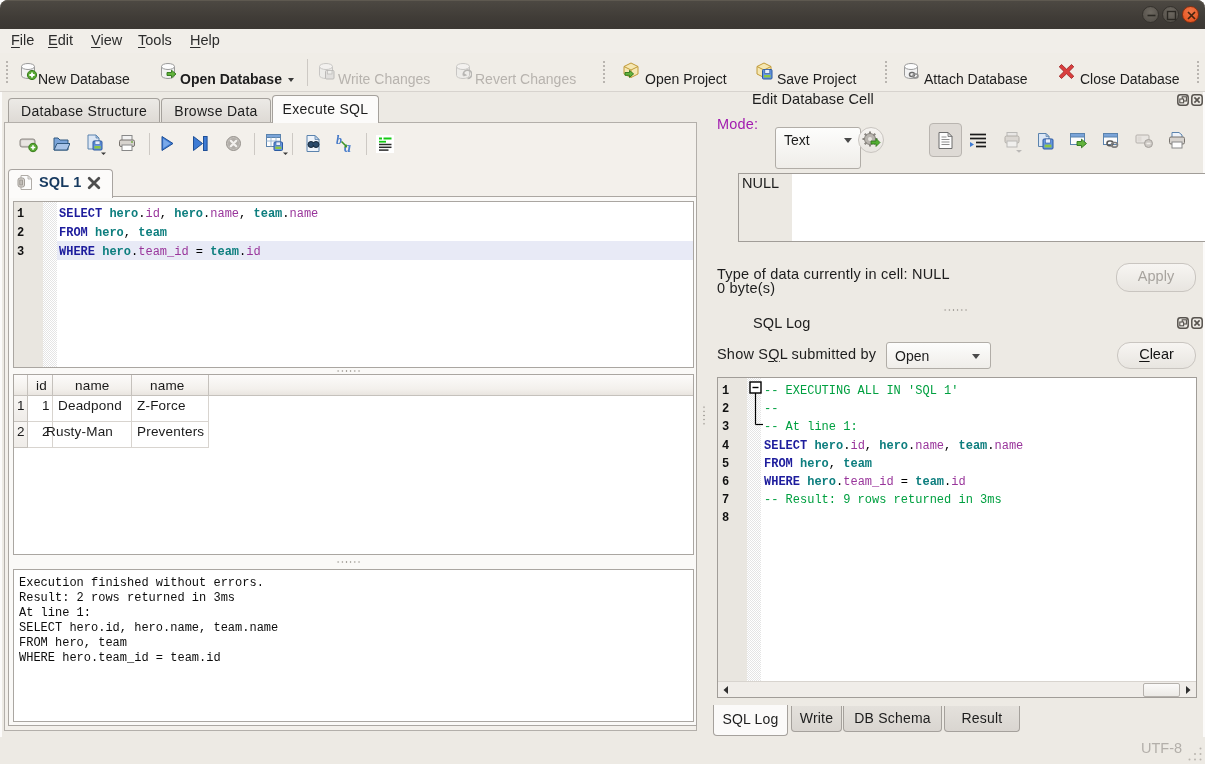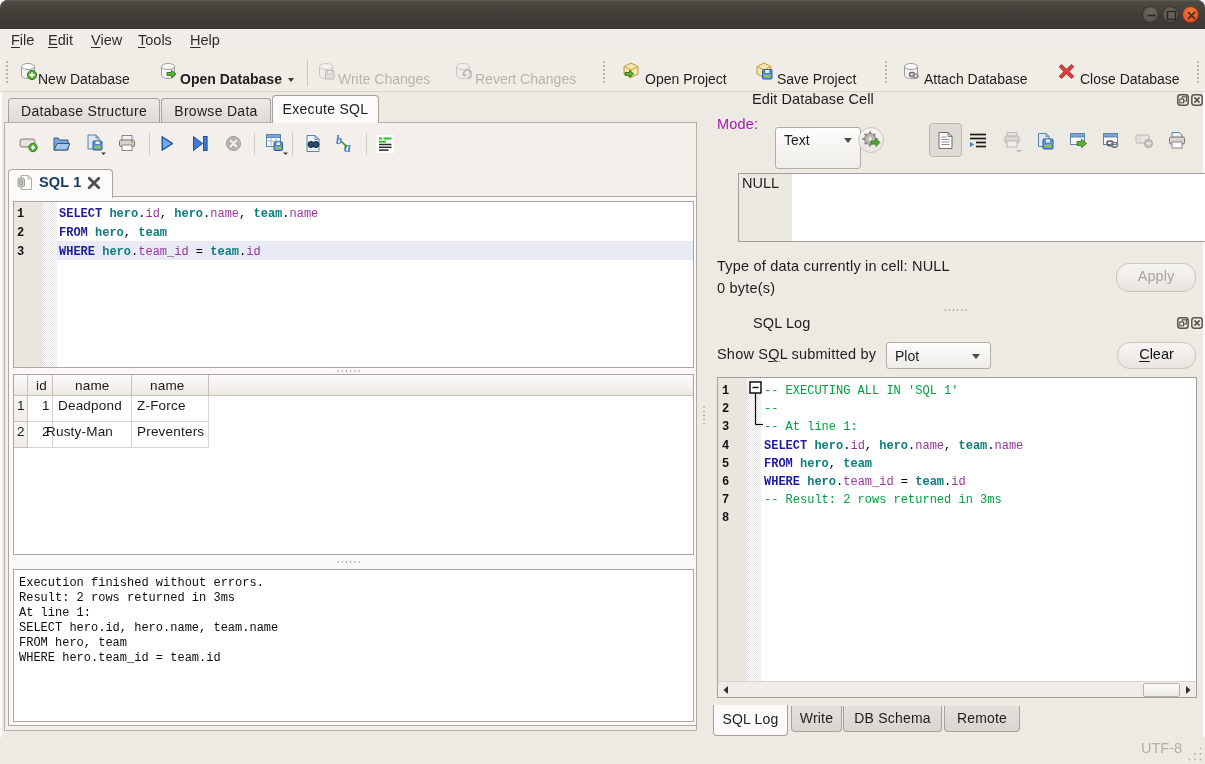--- a/index.html
+++ b/index.html
@@ -432,21 +432,21 @@
     <rect x="1.5" y="6" width="15" height="7" rx="1.5" fill="#d7d3ce" stroke="#77736e"></rect>
     <rect x="4" y="11" width="10" height="6" fill="#fdfdfd" stroke="#888"></rect>
   </svg>
   </div>
 
   <div class="abs" style="left:726px; top:173px; width:471px; height:69px; background:#fff; border:1px solid #a19d98;margin-left:12px;">
     <div class="abs" style="left:0; top:0; width:53px; height:67px; background:#ece9e3;"></div>
     <div class="abs" style="left:3px; top:1px; font-size:14.5px; color:#1e1e1e;">NULL</div>
   </div>
 
-  <div class="abs" style="left:717px; top:258px; font-size:14.5px; letter-spacing:0.2px; color:#1d1d1d;">Type of data currently in cell: NULL</div>
+  <div class="abs" style="left:717px; top:266px; font-size:14.5px; letter-spacing:0.2px; color:#1d1d1d;">Type of data currently in cell: NULL</div>
   <div class="abs" style="left:717px; top:280px; font-size:14.5px; letter-spacing:0.2px; color:#1d1d1d;">0 byte(s)</div>
   <div class="btn" style="left:1116px; top:263px; width:80px; height:29px;">
     <div style="text-align:center; margin-top:4px; font-size:14.5px; color:#a7a39e;">Apply</div>
   </div>
   <div class="splitdots" style="left:942px; top:309px;"></div>
 </div>
 
 <div id="dock2">
   <div class="dtitle" style="left:713px; top:315px;">SQL Log</div>
   <svg class="abs" style="left:1177px; top:317px;" width="12" height="12" viewBox="0 0 12 12">
@@ -454,21 +454,21 @@
     <rect x="5.2" y="2.8" width="4.2" height="4.2" fill="none" stroke="#57534e" stroke-width="1.1"></rect>
     <rect x="2.8" y="5" width="3.8" height="3.8" fill="#f1eee9" stroke="#57534e" stroke-width="1.1"></rect>
   </svg>
   <svg class="abs" style="left:1191px; top:317px;" width="12" height="12" viewBox="0 0 12 12">
     <rect x="0.8" y="0.8" width="10.4" height="10.4" rx="2.6" fill="none" stroke="#57534e" stroke-width="1.5"></rect>
     <path d="M3.4 3.4 L8.6 8.6 M8.6 3.4 L3.4 8.6" stroke="#57534e" stroke-width="1.6"></path>
   </svg>
 
   <div class="abs" style="left:717px; top:346px; font-size:14.5px; letter-spacing:0.2px; color:#1d1d1d;">Show S<u style="text-underline-offset:2px;">Q</u>L submitted by</div>
   <div class="combo" style="left:886px; top:342px; width:105px; height:27px;">
-    <div class="ctext" style="top:5px;">Plot</div>
+    <div class="ctext" style="top:5px;">Open</div>
     <div class="cArrow" style="right:10px; top:11px;"></div>
   </div>
   <div class="btn" style="left:1117px; top:342px; width:79px; height:27px;">
     <div style="text-align:center; margin-top:3px; font-size:14.5px; color:#141414;"><u style="text-underline-offset:2px;">C</u>lear</div>
   </div>
 
   <div class="abs" style="left:717px; top:377px; width:480px; height:321px; background:#fff; border:1px solid #a19d98;">
     <div class="gutter" style="left:0; top:0; width:29px; height:303px;"></div>
     <div class="foldmargin" style="left:29px; top:0; width:14px; height:303px;"></div>
     <div class="lnum" style="left:4px; top:4px; line-height:18.2px;">1<br>2<br>3<br>4<br>5<br>6<br>7<br>8</div>
@@ -478,38 +478,38 @@
       <line x1="8.5" y1="46.5" x2="16" y2="46.5" stroke="#000" stroke-width="1.2"></line>
       <rect x="3" y="4" width="11" height="11" fill="#fff" stroke="#000" stroke-width="1.4"></rect>
       <line x1="5.5" y1="9.5" x2="11.5" y2="9.5" stroke="#000" stroke-width="1.4"></line>
     </svg>
     <div class="mono abs" style="left:46px; top:4px; line-height:18.2px;"><span class="cmt">-- EXECUTING ALL IN 'SQL 1'</span>
 <span class="cmt">--</span>
 <span class="cmt">-- At line 1:</span>
 <span class="kw">SELECT</span> <span class="tbl">hero</span>.<span class="idn">id</span>, <span class="tbl">hero</span>.<span class="idn">name</span>, <span class="tbl">team</span>.<span class="idn">name</span>
 <span class="kw">FROM</span> <span class="tbl">hero</span>, <span class="tbl">team</span>
 <span class="kw">WHERE</span> <span class="tbl">hero</span>.<span class="idn">team_id</span> = <span class="tbl">team</span>.<span class="idn">id</span>
-<span class="cmt">-- Result: 2 rows returned in 3ms</span></div>
+<span class="cmt">-- Result: 9 rows returned in 3ms</span></div>
 
     <div class="abs" style="left:0; top:303px; width:478px; height:16px; background:#f0ede9; border-top:1px solid #d8d4cf;">
       <div class="abs" style="left:425px; top:1px; width:37px; height:14px; border:1px solid #b5b1ac; border-radius:2px;
         background:linear-gradient(#fbfaf9,#eceae6);"></div>
       <svg class="abs" style="left:4px; top:4px;" width="8" height="8">
           <path d="M6 0 L1.5 4 L6 8 Z" fill="#2e2e2e"></path>
         </svg>
       <svg class="abs" style="left:466px; top:4px;" width="8" height="8">
           <path d="M2 0 L6.5 4 L2 8 Z" fill="#2e2e2e"></path>
         </svg>
     </div>
   </div>
 
   <div class="stab active" style="left:713px; top:705px; width:75px; height:31px; line-height:29px;">SQL Log</div>
   <div class="stab" style="left:791px; top:706px; width:51px; height:26px; line-height:24px;">Write</div>
   <div class="stab" style="left:843px; top:706px; width:99px; height:26px; line-height:24px;">DB Schema</div>
-  <div class="stab" style="left:944px; top:706px; width:76px; height:26px; line-height:24px;">Remote</div>
+  <div class="stab" style="left:944px; top:706px; width:76px; height:26px; line-height:24px;">Result</div>
 </div>
 
 <div class="abs" style="left:703px; top:404px; width:2px; height:21px;
   background-image:radial-gradient(circle, #a5a19b 0.8px, transparent 1px);
   background-size:2px 4.2px; background-position:0.5px 1px;"></div>
 <div class="abs" style="left:1141px; top:740px; font-size:14.5px; color:#b3afaa;">UTF-8</div>
 <svg class="abs" style="left:1187px; top:746px;" width="16" height="16" viewBox="0 0 16 16">
   <g fill="#b9b5af">
       <circle cx="13.5" cy="2.5" r="1"></circle>
       <circle cx="13.5" cy="8" r="1"></circle>

